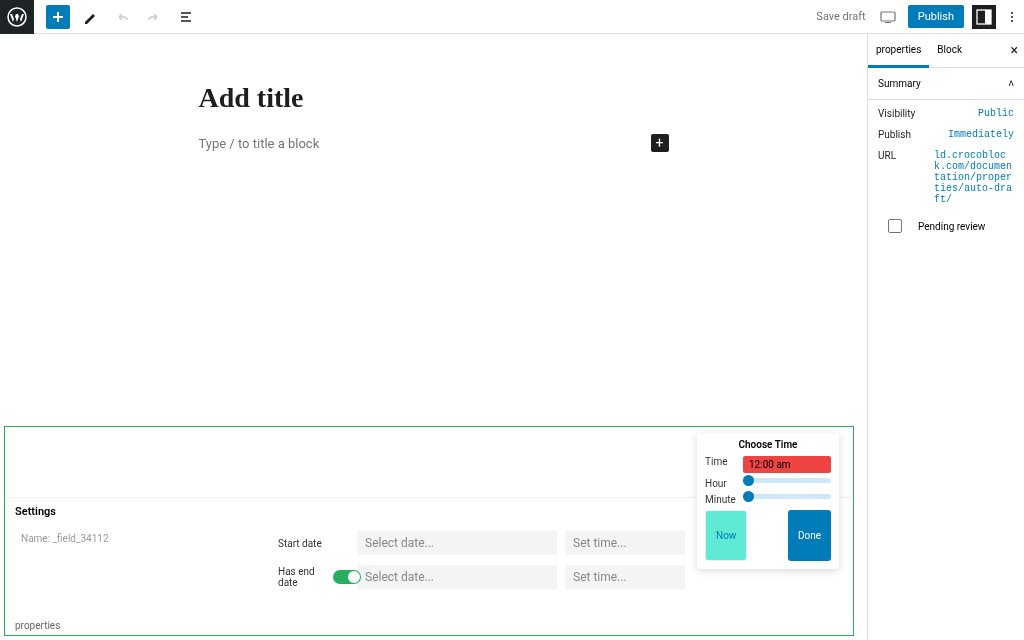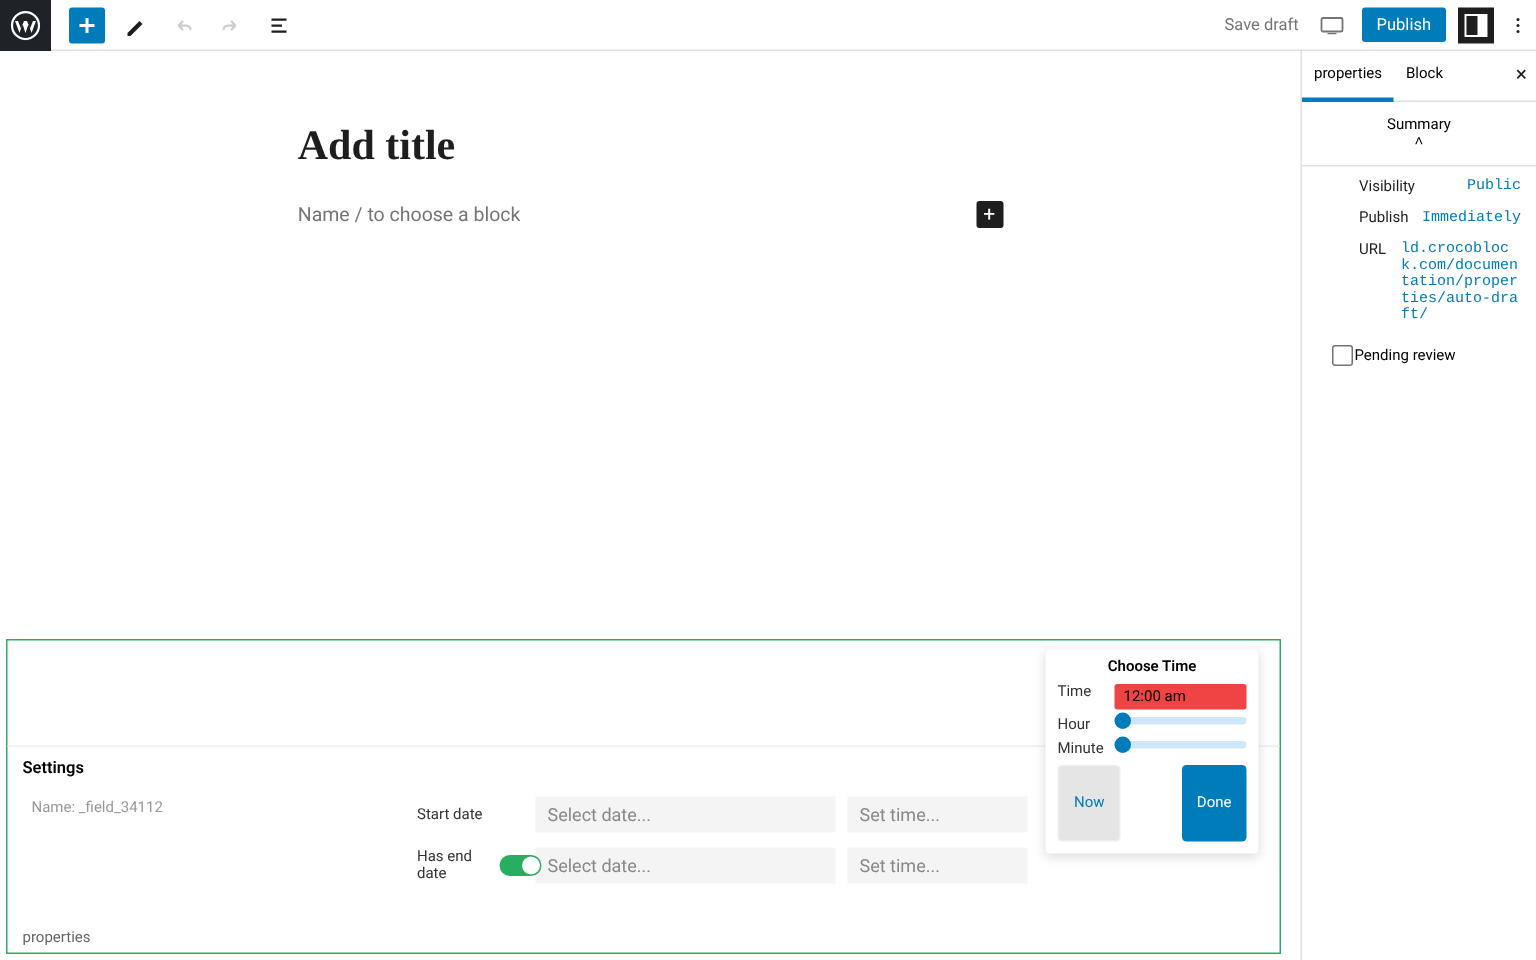--- a/index.html
+++ b/index.html
@@ -29,39 +29,39 @@
 .block-row { margin: 20px auto 0; width: 470px; display: flex; align-items: center; justify-content: space-between; }
 .block-placeholder { font-size: 13px; color: #757575; }
 .small-add { width: 18px; height: 18px; background: #1e1e1e; color: #fff; display: flex; align-items: center; justify-content: center; border-radius: 2px; font-size: 14px; cursor: pointer; }
 
 
 .sidebar { position: absolute; top: 34px; right: 0; width: 157px; bottom: 0; border-left: 1px solid #e0e0e0; background: #fff; }
 .sidebar-tabs { display: flex; border-bottom: 1px solid #e0e0e0; position: relative; }
 .sidebar-tab { padding: 10px 8px; font-size: 10px; cursor: pointer; }
 .sidebar-tab.active { border-bottom: 3px solid #007cba; margin-bottom: -1px; }
 .sidebar-close { position: absolute; right: 6px; top: 8px; cursor: pointer; font-size: 14px; color: #1e1e1e; }
-.panel-header { display: flex; justify-content: space-between; align-items: center; padding: 10px 10px; font-size: 10px; border-bottom: 1px solid #e0e0e0; cursor: pointer; flex-direction: column; }
+.panel-header { display: flex; justify-content: space-between; align-items: center; padding: 10px 10px; font-size: 10px; border-bottom: 1px solid #e0e0e0; cursor: pointer; }
 .panel-body { padding: 8px 10px; }
 .panel-row { display: flex; justify-content: space-between; margin-bottom: 10px; font-size: 10px; }
-.panel-label { color: #1e1e1e; margin-left: 28px; }
+.panel-label { color: #1e1e1e; }
 .panel-value { color: #007cba; cursor: pointer; max-width: 80px; word-break: break-all; text-align: left; font-family: Liberation Mono, monospace; }
-.pending-row { display: flex; align-items: center; gap: 1px; font-size: 10px; padding: 4px 12px; margin-left:-2px; }
+.pending-row { display: flex; align-items: center; gap: 16px; font-size: 10px; padding: 4px 12px; margin-left:-2px; }
 .checkbox { width: 14px; height: 14px; border: 1px solid #757575; border-radius: 2px; cursor: pointer; }
 
 
 .green-panel { position: absolute; left: 4px; right: 170px; bottom: 4px; border: 1px solid #27ae60; background: #fff; height: 210px; }
 .choose-time { position: absolute; right: 14px; top: 6px; width: 142px; background: #fff; box-shadow: 0 2px 8px rgba(0,0,0,0.15); padding: 6px 8px 8px; border-radius: 3px; z-index: 10; }
 .ct-title { font-size: 10px; font-weight: 600; text-align: center; margin-bottom: 6px; }
 .ct-row { display: flex; margin-bottom: 5px; font-size: 10px; }
 .ct-label { width: 38px; color: #333; }
 .ct-time-val { background: #ef4444; padding: 3px 6px; border-radius: 2px; flex: 1; font-size: 10px; }
 .ct-slider { flex: 1; height: 5px; background: #cfe8f9; border-radius: 3px; position: relative; }
 .ct-slider .thumb { position: absolute; left: 0; top: -3px; width: 11px; height: 11px; border-radius: 50%; background: #007cba; cursor: pointer; }
 .ct-buttons { display: flex; justify-content: space-between; margin-top: 4px; }
-.ct-now { font-size: 10px; color: #007cba; background: #e5e5e5; border: 1px solid #eee; padding: 4px 10px; border-radius: 3px; cursor: pointer; }
+.ct-now { font-size: 10px; color: #007cba; background: #5eead4; border: 1px solid #eee; padding: 4px 10px; border-radius: 3px; cursor: pointer; }
 .ct-done { font-size: 10px; color: #fff; background: #007cba; padding: 20px 10px; border: none; border-radius: 3px; cursor: pointer; }
 
 .settings-title { position: absolute; left: 10px; top: 78px; font-size: 11px; font-weight: 600; }
 .settings-hr { position: absolute; left: 0; right: 0; top: 70px; border-top: 1px solid #eee; }
 .name-field { position: absolute; left: 16px; top: 106px; font-size: 10px; color: #999; }
 
 .prop-rows { position: absolute; left: 273px; top: 104px; right: 160px; }
 .prop-row { display: flex; align-items: center; margin-bottom: 10px; font-size: 10px; }
 .prop-label { width: 80px; color: #333; }
 .prop-input { flex: 1; background: #f4f4f4; padding: 5px 8px; color: #888; margin-right: 8px; font-size: 12px; min-width: 200px; }
@@ -132,21 +132,21 @@
         <div class="dot"></div>
       </div>
   </div>
 </div>
 
 <div class="editor-wrap">
   <div class="title-area">
     <div class="title-input">Add title</div>
   </div>
   <div class="block-row">
-    <div class="block-placeholder">Name / to choose a block</div>
+    <div class="block-placeholder">Type / to title a block</div>
     <div class="small-add">+</div>
   </div>
 </div>
 
 <div class="sidebar">
   <div class="sidebar-tabs">
     <div class="sidebar-tab active">properties</div>
     <div class="sidebar-tab">Block</div>
     <div class="sidebar-close">×</div>
   </div>

